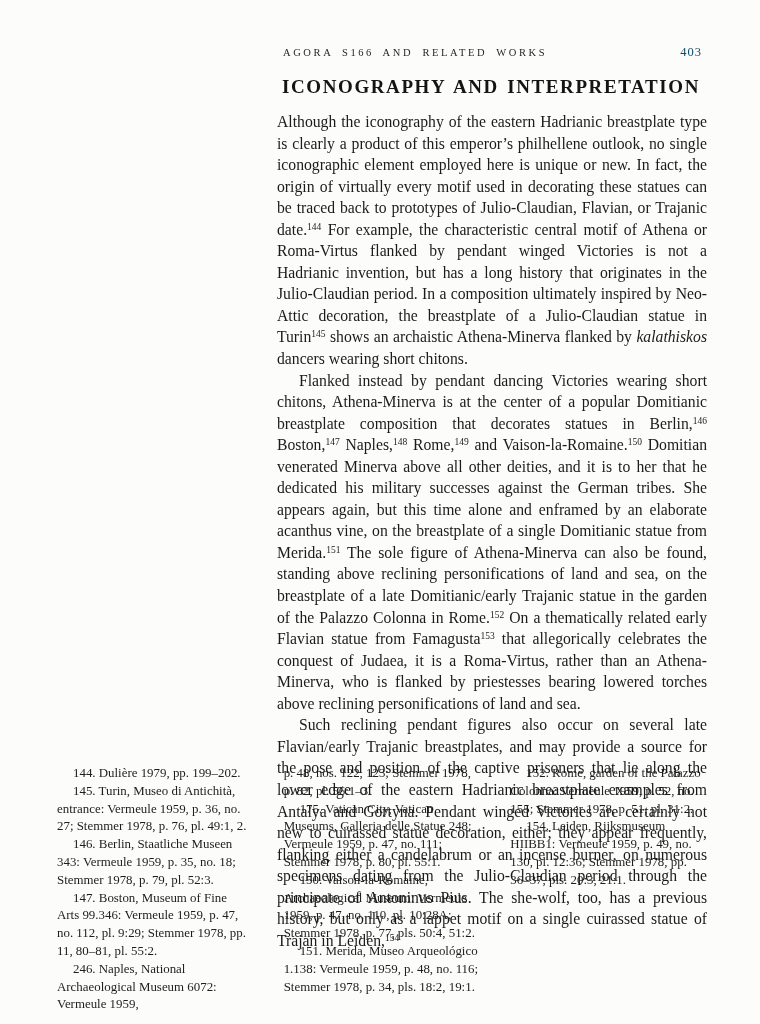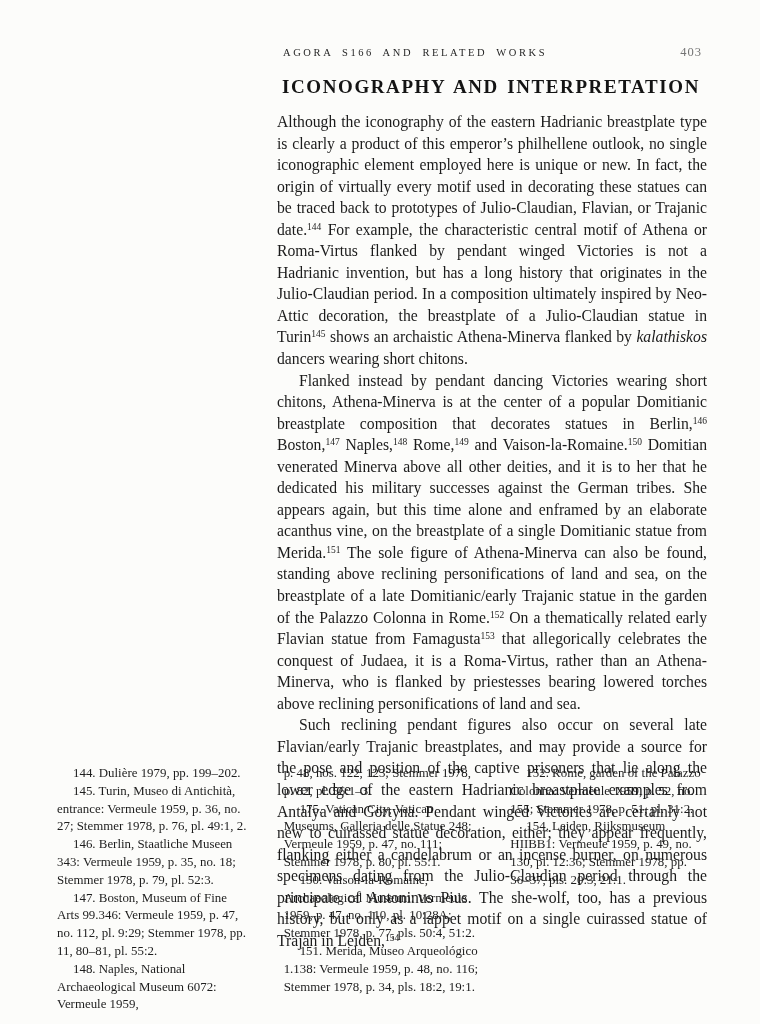--- a/index.html
+++ b/index.html
@@ -20,21 +20,21 @@
   }
   .running-head .head-text {
     font-size:10.5px;
     letter-spacing:2.6px;
     word-spacing:4px;
     color:#262626;
   }
   .running-head .folio {
     font-size:12.5px;
     letter-spacing:1px;
-    color:#737373;
+    color:#0c4a6e;
     margin-right:8px;
   }
 
   .section-title {
     position:absolute;
     top:76px; left:282px;
     font-size:19px;
     font-weight:bold;
     letter-spacing:1.6px;
     word-spacing:2px;
@@ -92,21 +92,21 @@
       <p class="para indent">Flanked instead by pendant dancing Victories wearing short chitons, Athena-Minerva is at the center of a popular Domitianic breastplate composition that decorates statues in Berlin,<sup>146</sup> Boston,<sup>147</sup> Naples,<sup>148</sup> Rome,<sup>149</sup> and Vaison-la-Romaine.<sup>150</sup> Domitian venerated Minerva above all other deities, and it is to her that he dedicated his military successes against the German tribes. She appears again, but this time alone and enframed by an elaborate acanthus vine, on the breastplate of a single Domitianic statue from Merida.<sup>151</sup> The sole figure of Athena-Minerva can also be found, standing above reclining personifications of land and sea, on the breastplate of a late Domitianic/early Trajanic statue in the garden of the Palazzo Colonna in Rome.<sup>152</sup> On a thematically related early Flavian statue from Famagusta<sup>153</sup> that allegorically celebrates the conquest of Judaea, it is a Roma-Virtus, rather than an Athena-Minerva, who is flanked by priestesses bearing lowered torches above reclining personifications of land and sea.</p>
       <p class="para indent">Such reclining pendant figures also occur on several late Flavian/early Trajanic breastplates, and may provide a source for the pose and position of the captive prisoners that lie along the lower edge of the eastern Hadrianic breastplate examples from Antalya and Gortyna. Pendant winged Victories are certainly not new to cuirassed statue decoration, either; they appear frequently, flanking either a candelabrum or an incense burner, on numerous specimens dating from the Julio-Claudian period through the principate of Antoninus Pius. The she-wolf, too, has a previous history, but only as a lappet motif on a single cuirassed statue of Trajan in Leiden,<sup>154</sup></p>
     </div>
 
   <div class="footnotes">
     <div class="fn-col">
         <p class="note nindent">144. Dulière 1979, pp. 199–202.</p>
         <p class="note nindent">145. Turin, Museo di Antichità, entrance: Vermeule 1959, p. 36, no. 27; Stemmer 1978, p. 76, pl. 49:1, 2.</p>
         <p class="note nindent">146. Berlin, Staatliche Museen 343: Vermeule 1959, p. 35, no. 18; Stemmer 1978, p. 79, pl. 52:3.</p>
         <p class="note nindent">147. Boston, Museum of Fine Arts 99.346: Vermeule 1959, p. 47, no. 112, pl. 9:29; Stemmer 1978, pp. 11, 80–81, pl. 55:2.</p>
-        <p class="note nindent">148. Naples, National Archaeological Museum 6072: Vermeule 1959,</p>
+        <p class="note nindent">246. Naples, National Archaeological Museum 6072: Vermeule 1959,</p>
       </div>
     <div class="fn-col">
         <p class="note">p. 48, nos. 122, 123; Stemmer 1978, p. 82, pl. 56:1–3.</p>
         <p class="note nindent">175. Vatican City, Vatican Museums, Galleria delle Statue 248: Vermeule 1959, p. 47, no. 111; Stemmer 1978, p. 80, pl. 55:1.</p>
         <p class="note nindent">150. Vaison-la-Romaine, Archaeological Museum: Vermeule 1959, p. 47, no. 110, pl. 10:28A; Stemmer 1978, p. 77, pls. 50:4, 51:2.</p>
         <p class="note nindent">151. Merida, Museo Arqueológico 1.138: Vermeule 1959, p. 48, no. 116; Stemmer 1978, p. 34, pls. 18:2, 19:1.</p>
       </div>
     <div class="fn-col">
         <p class="note nindent">152. Rome, garden of the Palazzo Colonna: Vermeule 1959, p. 52, no. 155; Stemmer 1978, p. 51, pl. 31:2.</p>
         <p class="note nindent">154. Leiden, Rijksmuseum HIIBB1: Vermeule 1959, p. 49, no. 130, pl. 12:36; Stemmer 1978, pp. 36–37, pls. 20:3, 21:1.</p>

